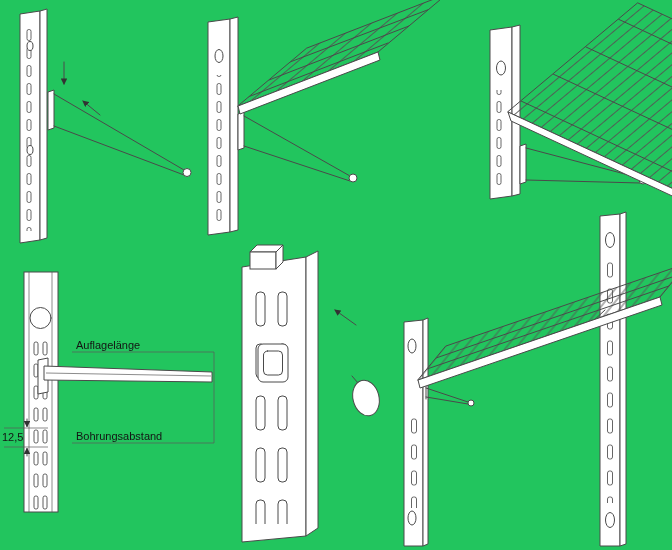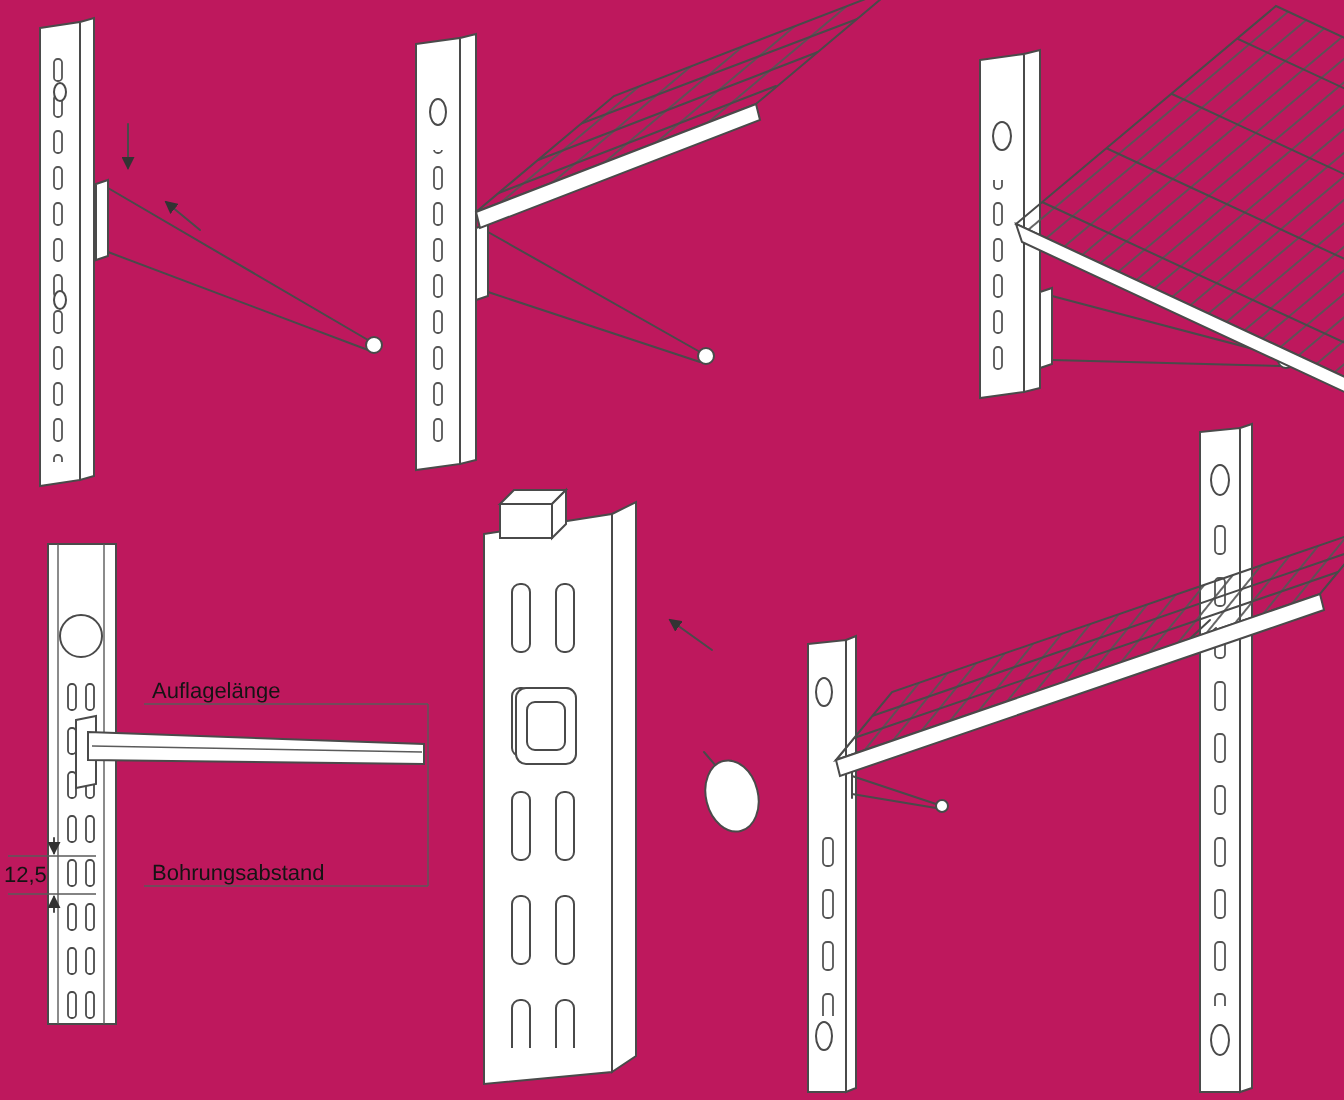--- a/index.html
+++ b/index.html
@@ -1,16 +1,16 @@
 <!DOCTYPE html>
 <html><head>
 <meta charset="utf-8">
 <style>
   html,body{margin:0;padding:0;background:#fff;}
-  .canvas{position:relative;width:672px;height:550px;background:#be185d;overflow:hidden;
+  .canvas{position:relative;width:672px;height:550px;background:#22c55e;overflow:hidden;
           font-family:"Liberation Sans",sans-serif;text-align:center;}
   svg{display:block;}
   .ln{fill:none;stroke:#4a4a4a;stroke-width:1;stroke-linecap:round;}
   .fw{fill:#ffffff;stroke:#4a4a4a;stroke-width:1;}
   .tn{fill:none;stroke:#5a5a5a;stroke-width:.7;}
   text{font:11px "Liberation Sans",sans-serif;fill:#141414;}
 </style>
 </head>
 <body>
 

